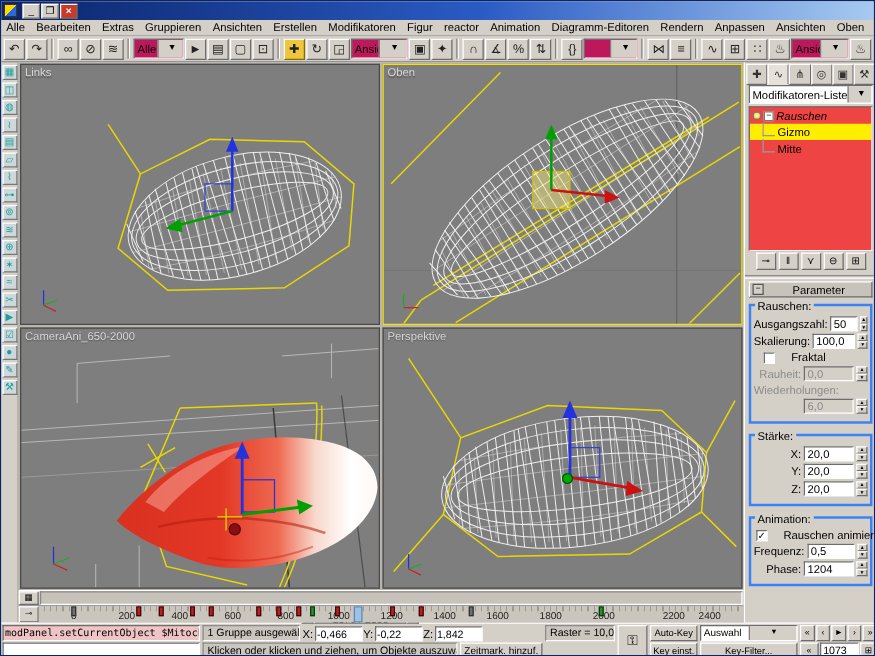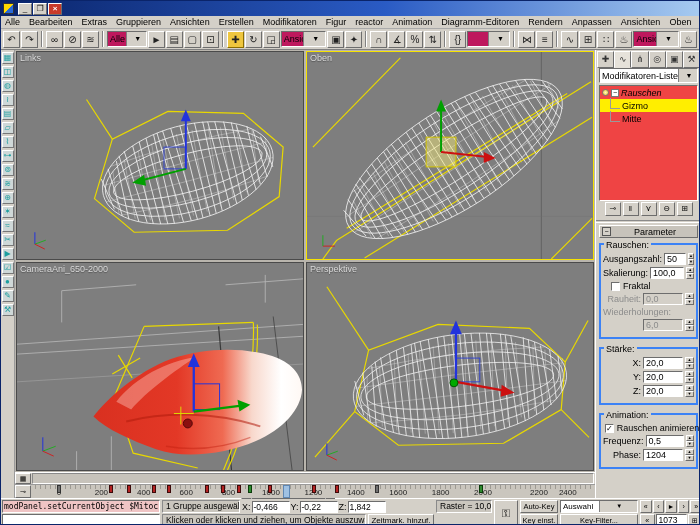--- a/index.html
+++ b/index.html
@@ -83,21 +83,21 @@
   .rollbody{flex:1;overflow:hidden;padding:5px 2px 0 2px;}
   .pgroup{border:2px solid #3b82f6;margin:0 1px 8px 1px;padding:6px 2px 4px 2px;position:relative;}
   .gtitle{position:absolute;top:-5px;left:3px;background:#d4d0c8;padding:0 2px;font-size:9px;}
   .prow{display:flex;align-items:center;justify-content:flex-end;gap:2px;margin:2px 0;}
   .plabel{font-size:9px;white-space:nowrap;}
   .pfield{width:40px;height:12px;background:#fff;border:1px solid;border-color:#6d6d6d #fff #fff #6d6d6d;font-size:9px;padding:0 2px;overflow:hidden;white-space:nowrap;}
   .spin{width:9px;height:12px;display:flex;flex-direction:column;}
   .spin i{flex:1;background:#d4d0c8;border:1px solid;border-color:#fff #6d6d6d #6d6d6d #fff;font-size:4px;line-height:4px;text-align:center;font-style:normal;}
   .dis .plabel{color:#8c8c8c;}
   .dis .pfield{background:#d4d0c8;color:#8c8c8c;}
-  .chkrow{display:flex;align-items:center;gap:3px;margin:2px 0 2px 8px;}
+  .chkrow{display:flex;align-items:center;gap:13px;margin:2px 0 2px 8px;}
   .chk{width:9px;height:9px;background:#fff;border:1px solid;border-color:#6d6d6d #fff #fff #6d6d6d;font-size:8px;line-height:8px;text-align:center;}
   
   .statusbar{flex:1;display:flex;background:#d4d0c8;border-top:1px solid #fff;padding:1px;gap:2px;}
   .scol{display:flex;flex-direction:column;gap:1px;}
   .listener{width:158px;flex:0 0 158px;}
   .mxline{flex:1;background:#efc4c4;border:1px solid;border-color:#6d6d6d #fff #fff #6d6d6d;font-family:"DejaVu Sans Mono","Liberation Mono",monospace;font-size:8px;line-height:12px;white-space:nowrap;overflow:hidden;padding:0 1px;}
   .mxinput{flex:1;background:#fff;border:1px solid;border-color:#6d6d6d #fff #fff #6d6d6d;}
   .infocol{width:272px;flex:0 0 272px;}
   .irow{flex:1;display:flex;gap:2px;}
   .cell{background:#cac6be;border:1px solid;border-color:#8a8a8a #fff #fff #8a8a8a;font-size:8.5px;line-height:11px;padding:0 3px;white-space:nowrap;overflow:hidden;}

